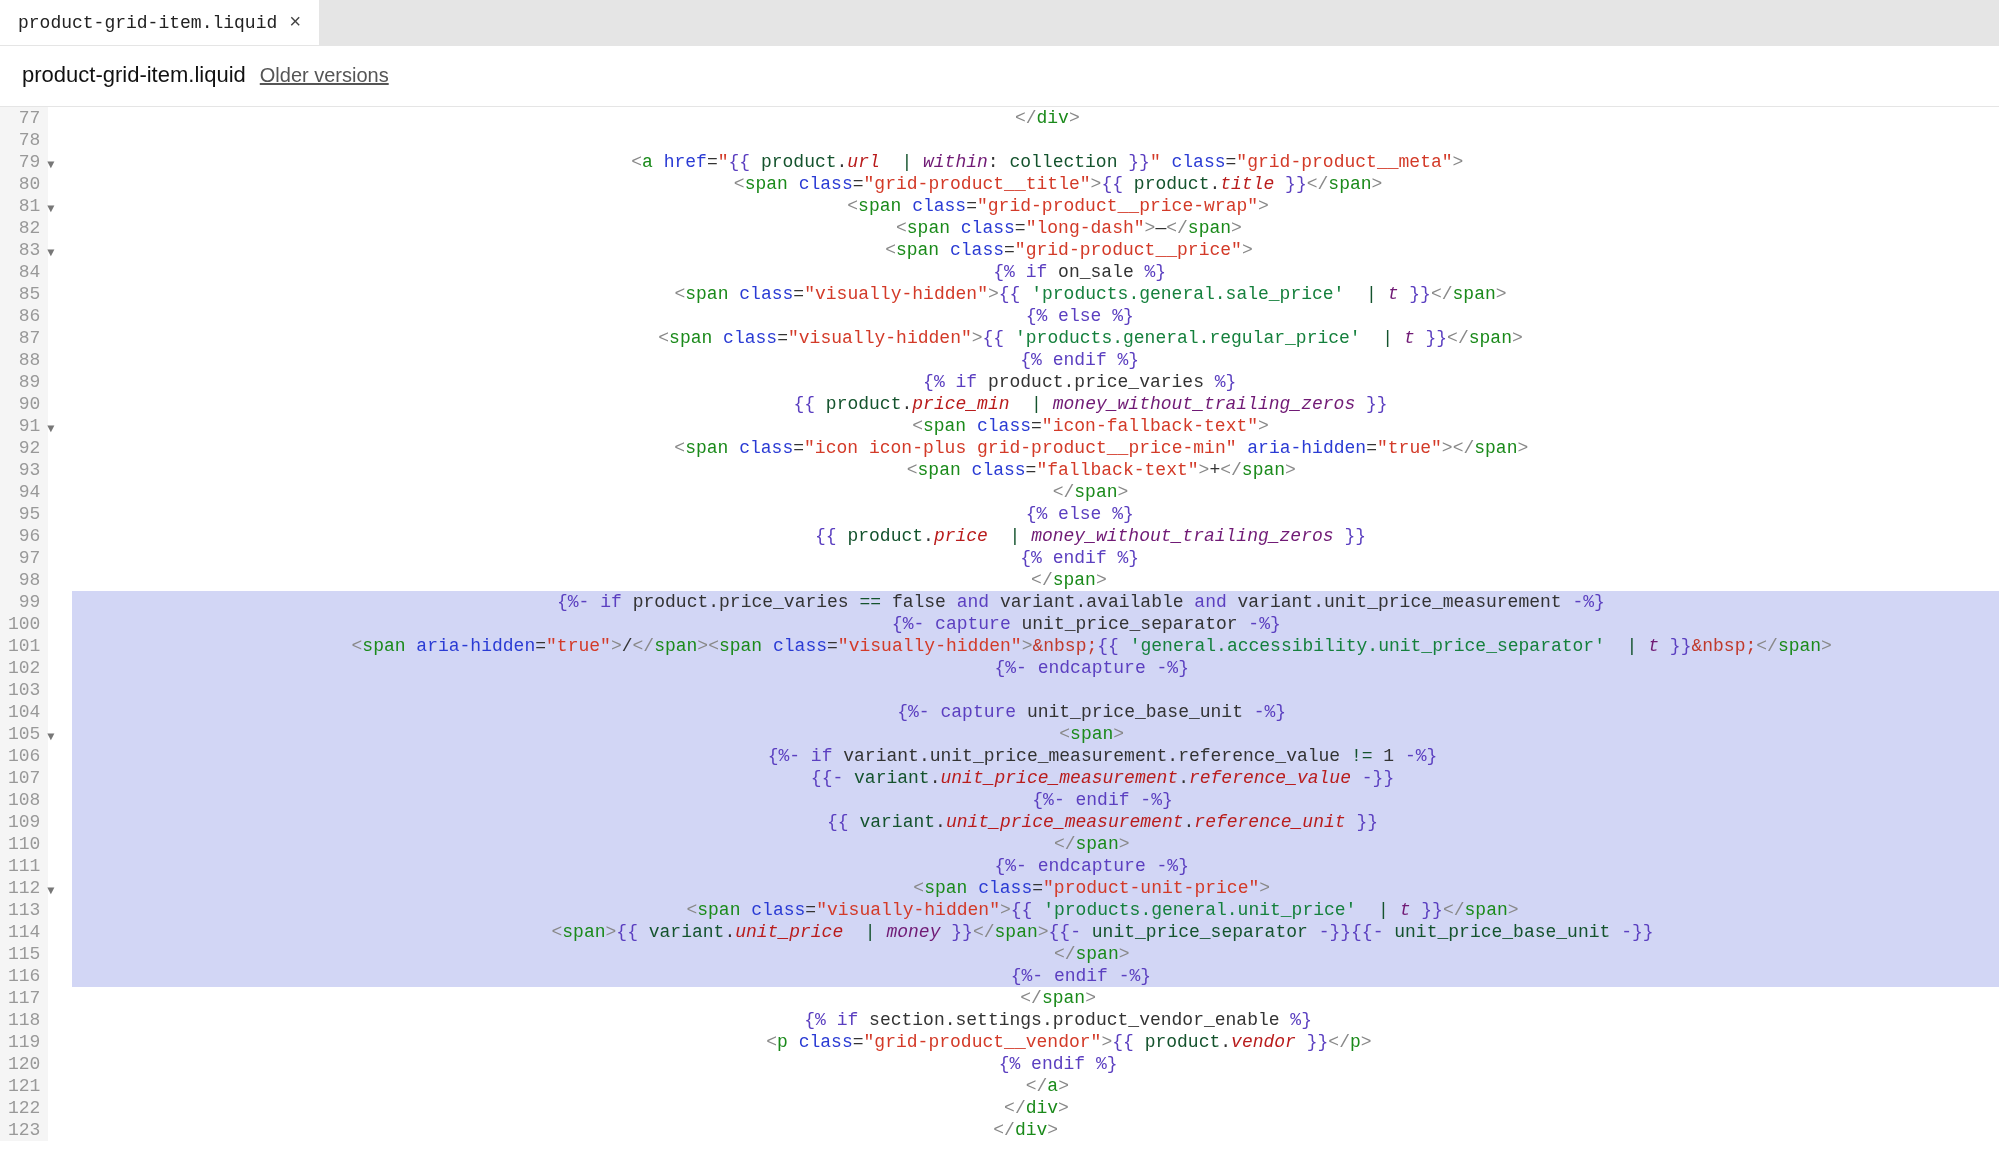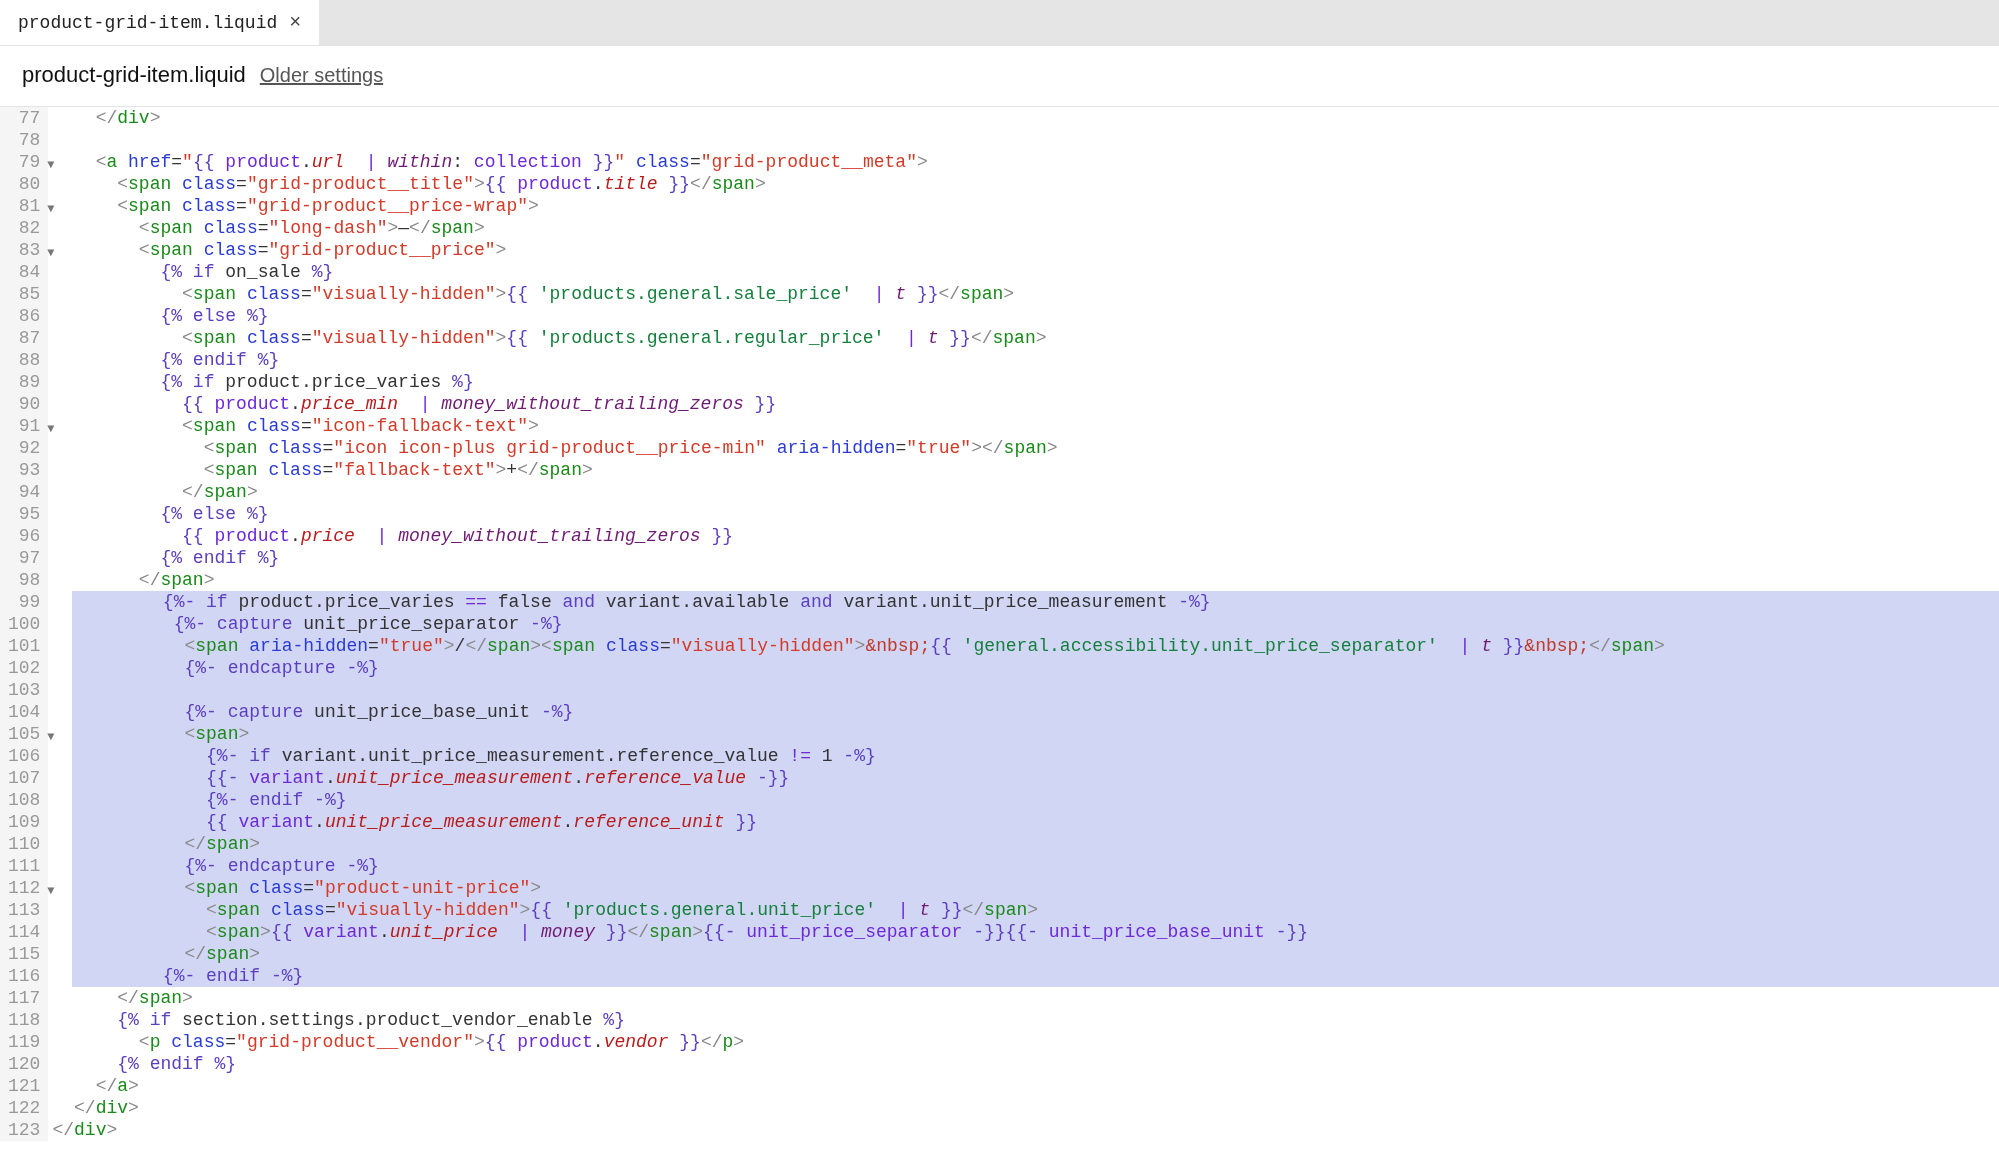--- a/index.html
+++ b/index.html
@@ -9,45 +9,45 @@
 .tab .close { color:#444; font-size:20px; line-height:1; cursor:pointer; }
 .topbar .filler { flex:1; background:#e5e5e5; }
 .subbar { display:flex; align-items:baseline; padding:16px 22px 18px; gap:14px; border-bottom:1px solid #e5e5e5; }
 .subbar .fname { font-size:22px; font-weight:400; color:#111; font-family:-apple-system,Helvetica,Arial,sans-serif;}
 .subbar .older { font-size:20px; color:#555; text-decoration:underline; font-family:-apple-system,Helvetica,Arial,sans-serif;}
 .editor { display:flex; font-size:18px; line-height:22px; }
 .gutter { background:#f5f5f5; color:#999; text-align:right; padding:0 8px; user-select:none; white-space:pre; }
 .gline { height:22px; position:relative; }
 .fold { position:absolute; right:-14px; top:3px; font-size:12px; color:#777; }
 .code { flex:1; white-space:pre; color:#333; overflow:hidden; position:relative; }
-.cline { height:22px; padding-left:4px; }
+.cline { height:22px; padding-left:4px;text-align:center; }
 .hl { background:#d2d6f5;margin-left:24px; }
 .tg { color:#1a8a1a; }
 .an { color:#2a3bd4; }
 .av { color:#d33a28; }
 .br { color:#888; }
 .lq { color:#5b3fc0; }
 .lv { color:#b91c1c; font-style:italic; }
 .lf { color:#701a75; font-style:italic; }
 .ls { color:#15803d; }
-.op { color:#6d28d9; }
+.op { color:#14532d; }
 .en { color:#c0392b; }
 </style>
 </head>
 <body>
 
 <div class="topbar">
   <div class="tab">
     <span>product-grid-item.liquid</span>
     <span class="close">×</span>
   </div>
   <div class="filler"></div>
 </div>
 
 <div class="subbar">
   <span class="fname">product-grid-item.liquid</span>
-  <a class="older">Older settings</a>
+  <a class="older">Older versions</a>
 </div>
 
 <div class="editor">
   <div class="gutter" id="gutter"><div class="gline"> 77</div><div class="gline"> 78</div><div class="gline"> 79<span class="fold">▼</span></div><div class="gline"> 80</div><div class="gline"> 81<span class="fold">▼</span></div><div class="gline"> 82</div><div class="gline"> 83<span class="fold">▼</span></div><div class="gline"> 84</div><div class="gline"> 85</div><div class="gline"> 86</div><div class="gline"> 87</div><div class="gline"> 88</div><div class="gline"> 89</div><div class="gline"> 90</div><div class="gline"> 91<span class="fold">▼</span></div><div class="gline"> 92</div><div class="gline"> 93</div><div class="gline"> 94</div><div class="gline"> 95</div><div class="gline"> 96</div><div class="gline"> 97</div><div class="gline"> 98</div><div class="gline"> 99</div><div class="gline">100</div><div class="gline">101</div><div class="gline">102</div><div class="gline">103</div><div class="gline">104</div><div class="gline">105<span class="fold">▼</span></div><div class="gline">106</div><div class="gline">107</div><div class="gline">108</div><div class="gline">109</div><div class="gline">110</div><div class="gline">111</div><div class="gline">112<span class="fold">▼</span></div><div class="gline">113</div><div class="gline">114</div><div class="gline">115</div><div class="gline">116</div><div class="gline">117</div><div class="gline">118</div><div class="gline">119</div><div class="gline">120</div><div class="gline">121</div><div class="gline">122</div><div class="gline">123</div></div>
   <div class="code" id="code"><div class="cline">    <span class="br">&lt;</span><span class="br">/</span><span class="tg">div</span><span class="br">&gt;</span></div><div class="cline">&nbsp;</div><div class="cline">    <span class="br">&lt;</span><span class="tg">a</span> <span class="an">href</span>=<span class="av">"</span><span class="lq">{{</span> <span class="op">product</span>.<span class="lv">url</span> <span class="op"> |</span> <span class="lf">within</span>: <span class="op">collection</span> <span class="lq">}}</span><span class="av">"</span> <span class="an">class</span>=<span class="av">"</span><span class="av">g</span><span class="av">r</span><span class="av">i</span><span class="av">d</span><span class="av">-</span><span class="av">p</span><span class="av">r</span><span class="av">o</span><span class="av">d</span><span class="av">u</span><span class="av">c</span><span class="av">t</span><span class="av">_</span><span class="av">_</span><span class="av">m</span><span class="av">e</span><span class="av">t</span><span class="av">a</span><span class="av">"</span><span class="br">&gt;</span></div><div class="cline">      <span class="br">&lt;</span><span class="tg">span</span> <span class="an">class</span>=<span class="av">"</span><span class="av">g</span><span class="av">r</span><span class="av">i</span><span class="av">d</span><span class="av">-</span><span class="av">p</span><span class="av">r</span><span class="av">o</span><span class="av">d</span><span class="av">u</span><span class="av">c</span><span class="av">t</span><span class="av">_</span><span class="av">_</span><span class="av">t</span><span class="av">i</span><span class="av">t</span><span class="av">l</span><span class="av">e</span><span class="av">"</span><span class="br">&gt;</span><span class="lq">{{</span> <span class="op">product</span>.<span class="lv">title</span> <span class="lq">}}</span><span class="br">&lt;</span><span class="br">/</span><span class="tg">span</span><span class="br">&gt;</span></div><div class="cline">      <span class="br">&lt;</span><span class="tg">span</span> <span class="an">class</span>=<span class="av">"</span><span class="av">g</span><span class="av">r</span><span class="av">i</span><span class="av">d</span><span class="av">-</span><span class="av">p</span><span class="av">r</span><span class="av">o</span><span class="av">d</span><span class="av">u</span><span class="av">c</span><span class="av">t</span><span class="av">_</span><span class="av">_</span><span class="av">p</span><span class="av">r</span><span class="av">i</span><span class="av">c</span><span class="av">e</span><span class="av">-</span><span class="av">w</span><span class="av">r</span><span class="av">a</span><span class="av">p</span><span class="av">"</span><span class="br">&gt;</span></div><div class="cline">        <span class="br">&lt;</span><span class="tg">span</span> <span class="an">class</span>=<span class="av">"</span><span class="av">l</span><span class="av">o</span><span class="av">n</span><span class="av">g</span><span class="av">-</span><span class="av">d</span><span class="av">a</span><span class="av">s</span><span class="av">h</span><span class="av">"</span><span class="br">&gt;</span>—<span class="br">&lt;</span><span class="br">/</span><span class="tg">span</span><span class="br">&gt;</span></div><div class="cline">        <span class="br">&lt;</span><span class="tg">span</span> <span class="an">class</span>=<span class="av">"</span><span class="av">g</span><span class="av">r</span><span class="av">i</span><span class="av">d</span><span class="av">-</span><span class="av">p</span><span class="av">r</span><span class="av">o</span><span class="av">d</span><span class="av">u</span><span class="av">c</span><span class="av">t</span><span class="av">_</span><span class="av">_</span><span class="av">p</span><span class="av">r</span><span class="av">i</span><span class="av">c</span><span class="av">e</span><span class="av">"</span><span class="br">&gt;</span></div><div class="cline">          <span class="lq">{%</span> <span class="lq">if</span> on_sale <span class="lq">%}</span></div><div class="cline">            <span class="br">&lt;</span><span class="tg">span</span> <span class="an">class</span>=<span class="av">"</span><span class="av">v</span><span class="av">i</span><span class="av">s</span><span class="av">u</span><span class="av">a</span><span class="av">l</span><span class="av">l</span><span class="av">y</span><span class="av">-</span><span class="av">h</span><span class="av">i</span><span class="av">d</span><span class="av">d</span><span class="av">e</span><span class="av">n</span><span class="av">"</span><span class="br">&gt;</span><span class="lq">{{</span> <span class="ls">'products.general.sale_price'</span> <span class="op"> |</span> <span class="lf">t</span> <span class="lq">}}</span><span class="br">&lt;</span><span class="br">/</span><span class="tg">span</span><span class="br">&gt;</span></div><div class="cline">          <span class="lq">{%</span> <span class="lq">else</span> <span class="lq">%}</span></div><div class="cline">            <span class="br">&lt;</span><span class="tg">span</span> <span class="an">class</span>=<span class="av">"</span><span class="av">v</span><span class="av">i</span><span class="av">s</span><span class="av">u</span><span class="av">a</span><span class="av">l</span><span class="av">l</span><span class="av">y</span><span class="av">-</span><span class="av">h</span><span class="av">i</span><span class="av">d</span><span class="av">d</span><span class="av">e</span><span class="av">n</span><span class="av">"</span><span class="br">&gt;</span><span class="lq">{{</span> <span class="ls">'products.general.regular_price'</span> <span class="op"> |</span> <span class="lf">t</span> <span class="lq">}}</span><span class="br">&lt;</span><span class="br">/</span><span class="tg">span</span><span class="br">&gt;</span></div><div class="cline">          <span class="lq">{%</span> <span class="lq">endif</span> <span class="lq">%}</span></div><div class="cline">          <span class="lq">{%</span> <span class="lq">if</span> product.price_varies <span class="lq">%}</span></div><div class="cline">            <span class="lq">{{</span> <span class="op">product</span>.<span class="lv">price_min</span> <span class="op"> |</span> <span class="lf">money_without_trailing_zeros</span> <span class="lq">}}</span></div><div class="cline">            <span class="br">&lt;</span><span class="tg">span</span> <span class="an">class</span>=<span class="av">"</span><span class="av">i</span><span class="av">c</span><span class="av">o</span><span class="av">n</span><span class="av">-</span><span class="av">f</span><span class="av">a</span><span class="av">l</span><span class="av">l</span><span class="av">b</span><span class="av">a</span><span class="av">c</span><span class="av">k</span><span class="av">-</span><span class="av">t</span><span class="av">e</span><span class="av">x</span><span class="av">t</span><span class="av">"</span><span class="br">&gt;</span></div><div class="cline">              <span class="br">&lt;</span><span class="tg">span</span> <span class="an">class</span>=<span class="av">"</span><span class="av">i</span><span class="av">c</span><span class="av">o</span><span class="av">n</span><span class="av"> </span><span class="av">i</span><span class="av">c</span><span class="av">o</span><span class="av">n</span><span class="av">-</span><span class="av">p</span><span class="av">l</span><span class="av">u</span><span class="av">s</span><span class="av"> </span><span class="av">g</span><span class="av">r</span><span class="av">i</span><span class="av">d</span><span class="av">-</span><span class="av">p</span><span class="av">r</span><span class="av">o</span><span class="av">d</span><span class="av">u</span><span class="av">c</span><span class="av">t</span><span class="av">_</span><span class="av">_</span><span class="av">p</span><span class="av">r</span><span class="av">i</span><span class="av">c</span><span class="av">e</span><span class="av">-</span><span class="av">m</span><span class="av">i</span><span class="av">n</span><span class="av">"</span> <span class="an">aria-hidden</span>=<span class="av">"</span><span class="av">t</span><span class="av">r</span><span class="av">u</span><span class="av">e</span><span class="av">"</span><span class="br">&gt;</span><span class="br">&lt;</span><span class="br">/</span><span class="tg">span</span><span class="br">&gt;</span></div><div class="cline">              <span class="br">&lt;</span><span class="tg">span</span> <span class="an">class</span>=<span class="av">"</span><span class="av">f</span><span class="av">a</span><span class="av">l</span><span class="av">l</span><span class="av">b</span><span class="av">a</span><span class="av">c</span><span class="av">k</span><span class="av">-</span><span class="av">t</span><span class="av">e</span><span class="av">x</span><span class="av">t</span><span class="av">"</span><span class="br">&gt;</span>+<span class="br">&lt;</span><span class="br">/</span><span class="tg">span</span><span class="br">&gt;</span></div><div class="cline">            <span class="br">&lt;</span><span class="br">/</span><span class="tg">span</span><span class="br">&gt;</span></div><div class="cline">          <span class="lq">{%</span> <span class="lq">else</span> <span class="lq">%}</span></div><div class="cline">            <span class="lq">{{</span> <span class="op">product</span>.<span class="lv">price</span> <span class="op"> |</span> <span class="lf">money_without_trailing_zeros</span> <span class="lq">}}</span></div><div class="cline">          <span class="lq">{%</span> <span class="lq">endif</span> <span class="lq">%}</span></div><div class="cline">        <span class="br">&lt;</span><span class="br">/</span><span class="tg">span</span><span class="br">&gt;</span></div><div class="cline hl">        <span class="lq">{%-</span> <span class="lq">if</span> product.price_varies <span class="op">==</span> false <span class="lq">and</span> variant.available <span class="lq">and</span> variant.unit_price_measurement <span class="lq">-%}</span></div><div class="cline hl">         <span class="lq">{%-</span> <span class="lq">capture</span> unit_price_separator <span class="lq">-%}</span></div><div class="cline hl">          <span class="br">&lt;</span><span class="tg">span</span> <span class="an">aria-hidden</span>=<span class="av">"</span><span class="av">t</span><span class="av">r</span><span class="av">u</span><span class="av">e</span><span class="av">"</span><span class="br">&gt;</span>/<span class="br">&lt;</span><span class="br">/</span><span class="tg">span</span><span class="br">&gt;</span><span class="br">&lt;</span><span class="tg">span</span> <span class="an">class</span>=<span class="av">"</span><span class="av">v</span><span class="av">i</span><span class="av">s</span><span class="av">u</span><span class="av">a</span><span class="av">l</span><span class="av">l</span><span class="av">y</span><span class="av">-</span><span class="av">h</span><span class="av">i</span><span class="av">d</span><span class="av">d</span><span class="av">e</span><span class="av">n</span><span class="av">"</span><span class="br">&gt;</span><span class="en">&amp;nbsp;</span><span class="lq">{{</span> <span class="ls">'general.accessibility.unit_price_separator'</span> <span class="op"> |</span> <span class="lf">t</span> <span class="lq">}}</span><span class="en">&amp;nbsp;</span><span class="br">&lt;</span><span class="br">/</span><span class="tg">span</span><span class="br">&gt;</span></div><div class="cline hl">          <span class="lq">{%-</span> <span class="lq">endcapture</span> <span class="lq">-%}</span></div><div class="cline hl">&nbsp;</div><div class="cline hl">          <span class="lq">{%-</span> <span class="lq">capture</span> unit_price_base_unit <span class="lq">-%}</span></div><div class="cline hl">          <span class="br">&lt;</span><span class="tg">span</span><span class="br">&gt;</span></div><div class="cline hl">            <span class="lq">{%-</span> <span class="lq">if</span> variant.unit_price_measurement.reference_value <span class="op">!=</span> 1 <span class="lq">-%}</span></div><div class="cline hl">            <span class="lq">{{-</span> <span class="op">variant</span>.<span class="lv">unit_price_measurement</span>.<span class="lv">reference_value</span> <span class="lq">-}}</span></div><div class="cline hl">            <span class="lq">{%-</span> <span class="lq">endif</span> <span class="lq">-%}</span></div><div class="cline hl">            <span class="lq">{{</span> <span class="op">variant</span>.<span class="lv">unit_price_measurement</span>.<span class="lv">reference_unit</span> <span class="lq">}}</span></div><div class="cline hl">          <span class="br">&lt;</span><span class="br">/</span><span class="tg">span</span><span class="br">&gt;</span></div><div class="cline hl">          <span class="lq">{%-</span> <span class="lq">endcapture</span> <span class="lq">-%}</span></div><div class="cline hl">          <span class="br">&lt;</span><span class="tg">span</span> <span class="an">class</span>=<span class="av">"</span><span class="av">p</span><span class="av">r</span><span class="av">o</span><span class="av">d</span><span class="av">u</span><span class="av">c</span><span class="av">t</span><span class="av">-</span><span class="av">u</span><span class="av">n</span><span class="av">i</span><span class="av">t</span><span class="av">-</span><span class="av">p</span><span class="av">r</span><span class="av">i</span><span class="av">c</span><span class="av">e</span><span class="av">"</span><span class="br">&gt;</span></div><div class="cline hl">            <span class="br">&lt;</span><span class="tg">span</span> <span class="an">class</span>=<span class="av">"</span><span class="av">v</span><span class="av">i</span><span class="av">s</span><span class="av">u</span><span class="av">a</span><span class="av">l</span><span class="av">l</span><span class="av">y</span><span class="av">-</span><span class="av">h</span><span class="av">i</span><span class="av">d</span><span class="av">d</span><span class="av">e</span><span class="av">n</span><span class="av">"</span><span class="br">&gt;</span><span class="lq">{{</span> <span class="ls">'products.general.unit_price'</span> <span class="op"> |</span> <span class="lf">t</span> <span class="lq">}}</span><span class="br">&lt;</span><span class="br">/</span><span class="tg">span</span><span class="br">&gt;</span></div><div class="cline hl">            <span class="br">&lt;</span><span class="tg">span</span><span class="br">&gt;</span><span class="lq">{{</span> <span class="op">variant</span>.<span class="lv">unit_price</span> <span class="op"> |</span> <span class="lf">money</span> <span class="lq">}}</span><span class="br">&lt;</span><span class="br">/</span><span class="tg">span</span><span class="br">&gt;</span><span class="lq">{{-</span> <span class="op">unit_price_separator</span> <span class="lq">-}}</span><span class="lq">{{-</span> <span class="op">unit_price_base_unit</span> <span class="lq">-}}</span></div><div class="cline hl">          <span class="br">&lt;</span><span class="br">/</span><span class="tg">span</span><span class="br">&gt;</span></div><div class="cline hl">        <span class="lq">{%-</span> <span class="lq">endif</span> <span class="lq">-%}</span></div><div class="cline">      <span class="br">&lt;</span><span class="br">/</span><span class="tg">span</span><span class="br">&gt;</span></div><div class="cline">      <span class="lq">{%</span> <span class="lq">if</span> section.settings.product_vendor_enable <span class="lq">%}</span></div><div class="cline">        <span class="br">&lt;</span><span class="tg">p</span> <span class="an">class</span>=<span class="av">"</span><span class="av">g</span><span class="av">r</span><span class="av">i</span><span class="av">d</span><span class="av">-</span><span class="av">p</span><span class="av">r</span><span class="av">o</span><span class="av">d</span><span class="av">u</span><span class="av">c</span><span class="av">t</span><span class="av">_</span><span class="av">_</span><span class="av">v</span><span class="av">e</span><span class="av">n</span><span class="av">d</span><span class="av">o</span><span class="av">r</span><span class="av">"</span><span class="br">&gt;</span><span class="lq">{{</span> <span class="op">product</span>.<span class="lv">vendor</span> <span class="lq">}}</span><span class="br">&lt;</span><span class="br">/</span><span class="tg">p</span><span class="br">&gt;</span></div><div class="cline">      <span class="lq">{%</span> <span class="lq">endif</span> <span class="lq">%}</span></div><div class="cline">    <span class="br">&lt;</span><span class="br">/</span><span class="tg">a</span><span class="br">&gt;</span></div><div class="cline">  <span class="br">&lt;</span><span class="br">/</span><span class="tg">div</span><span class="br">&gt;</span></div><div class="cline"><span class="br">&lt;</span><span class="br">/</span><span class="tg">div</span><span class="br">&gt;</span></div></div>
 </div>
 
 </body></html>

